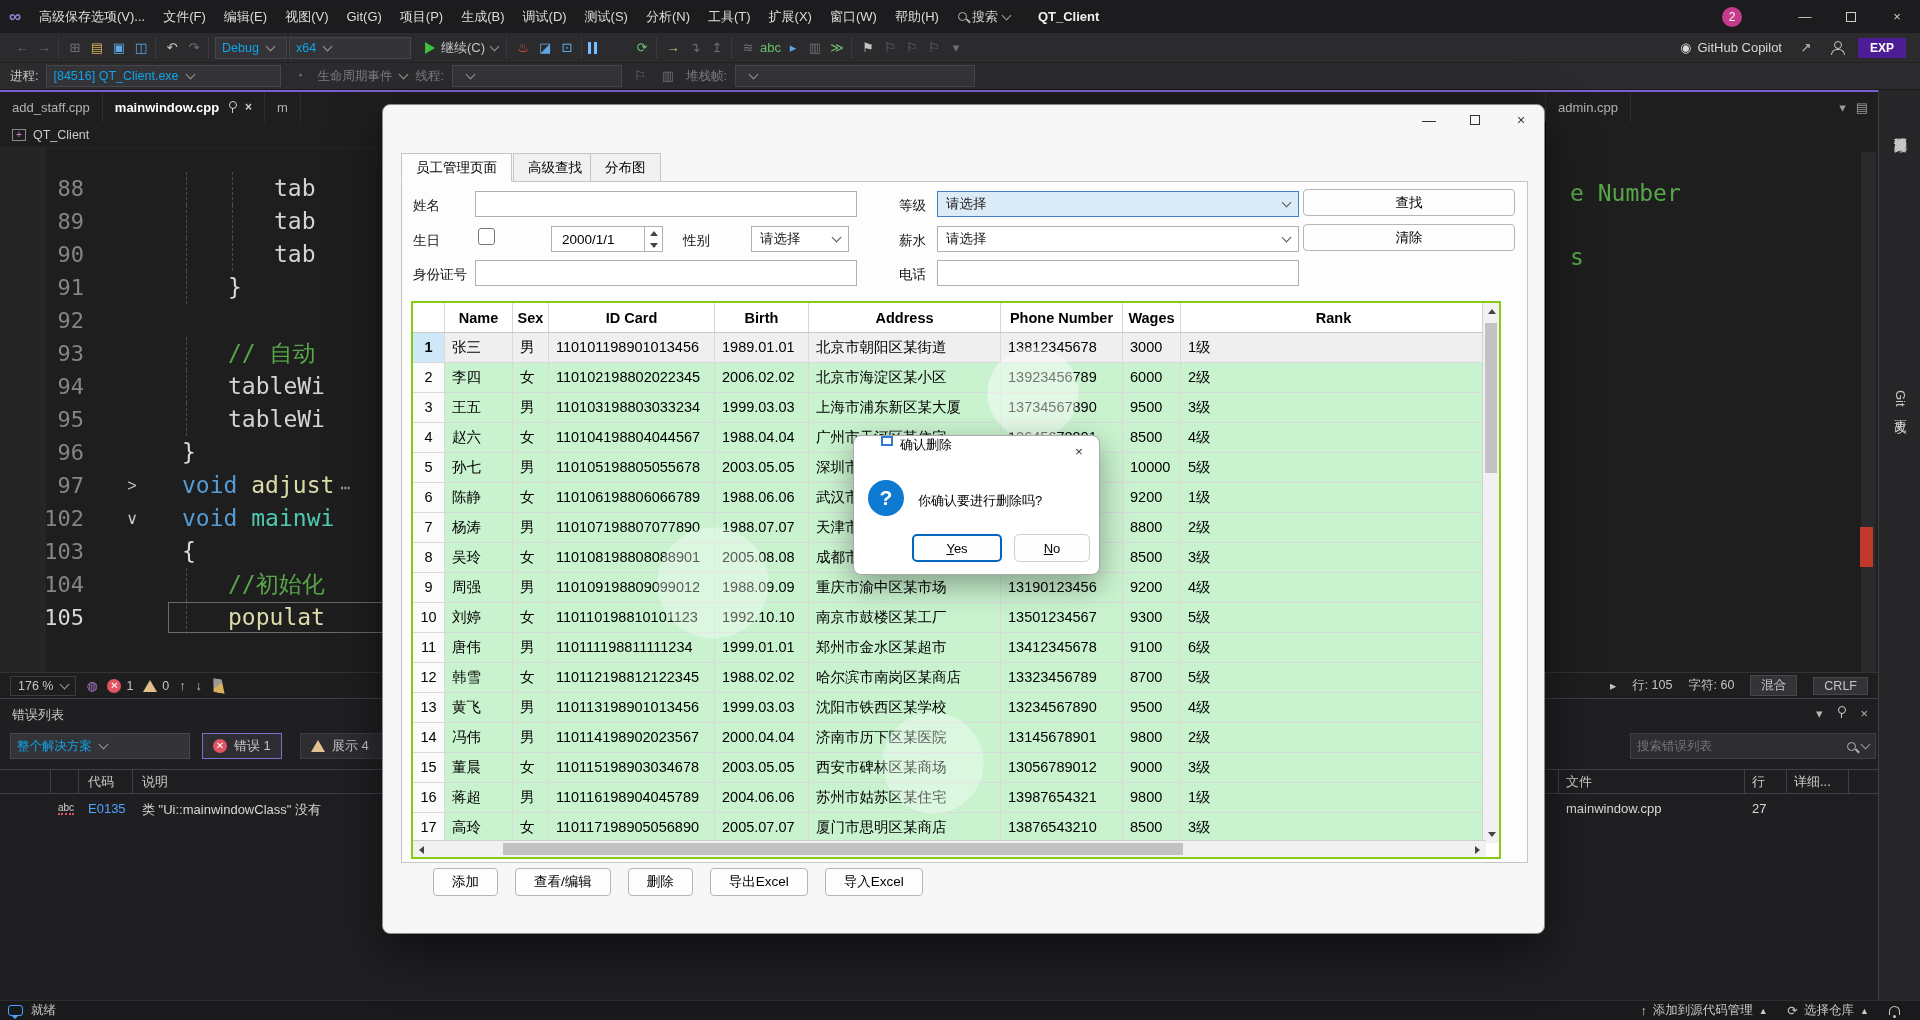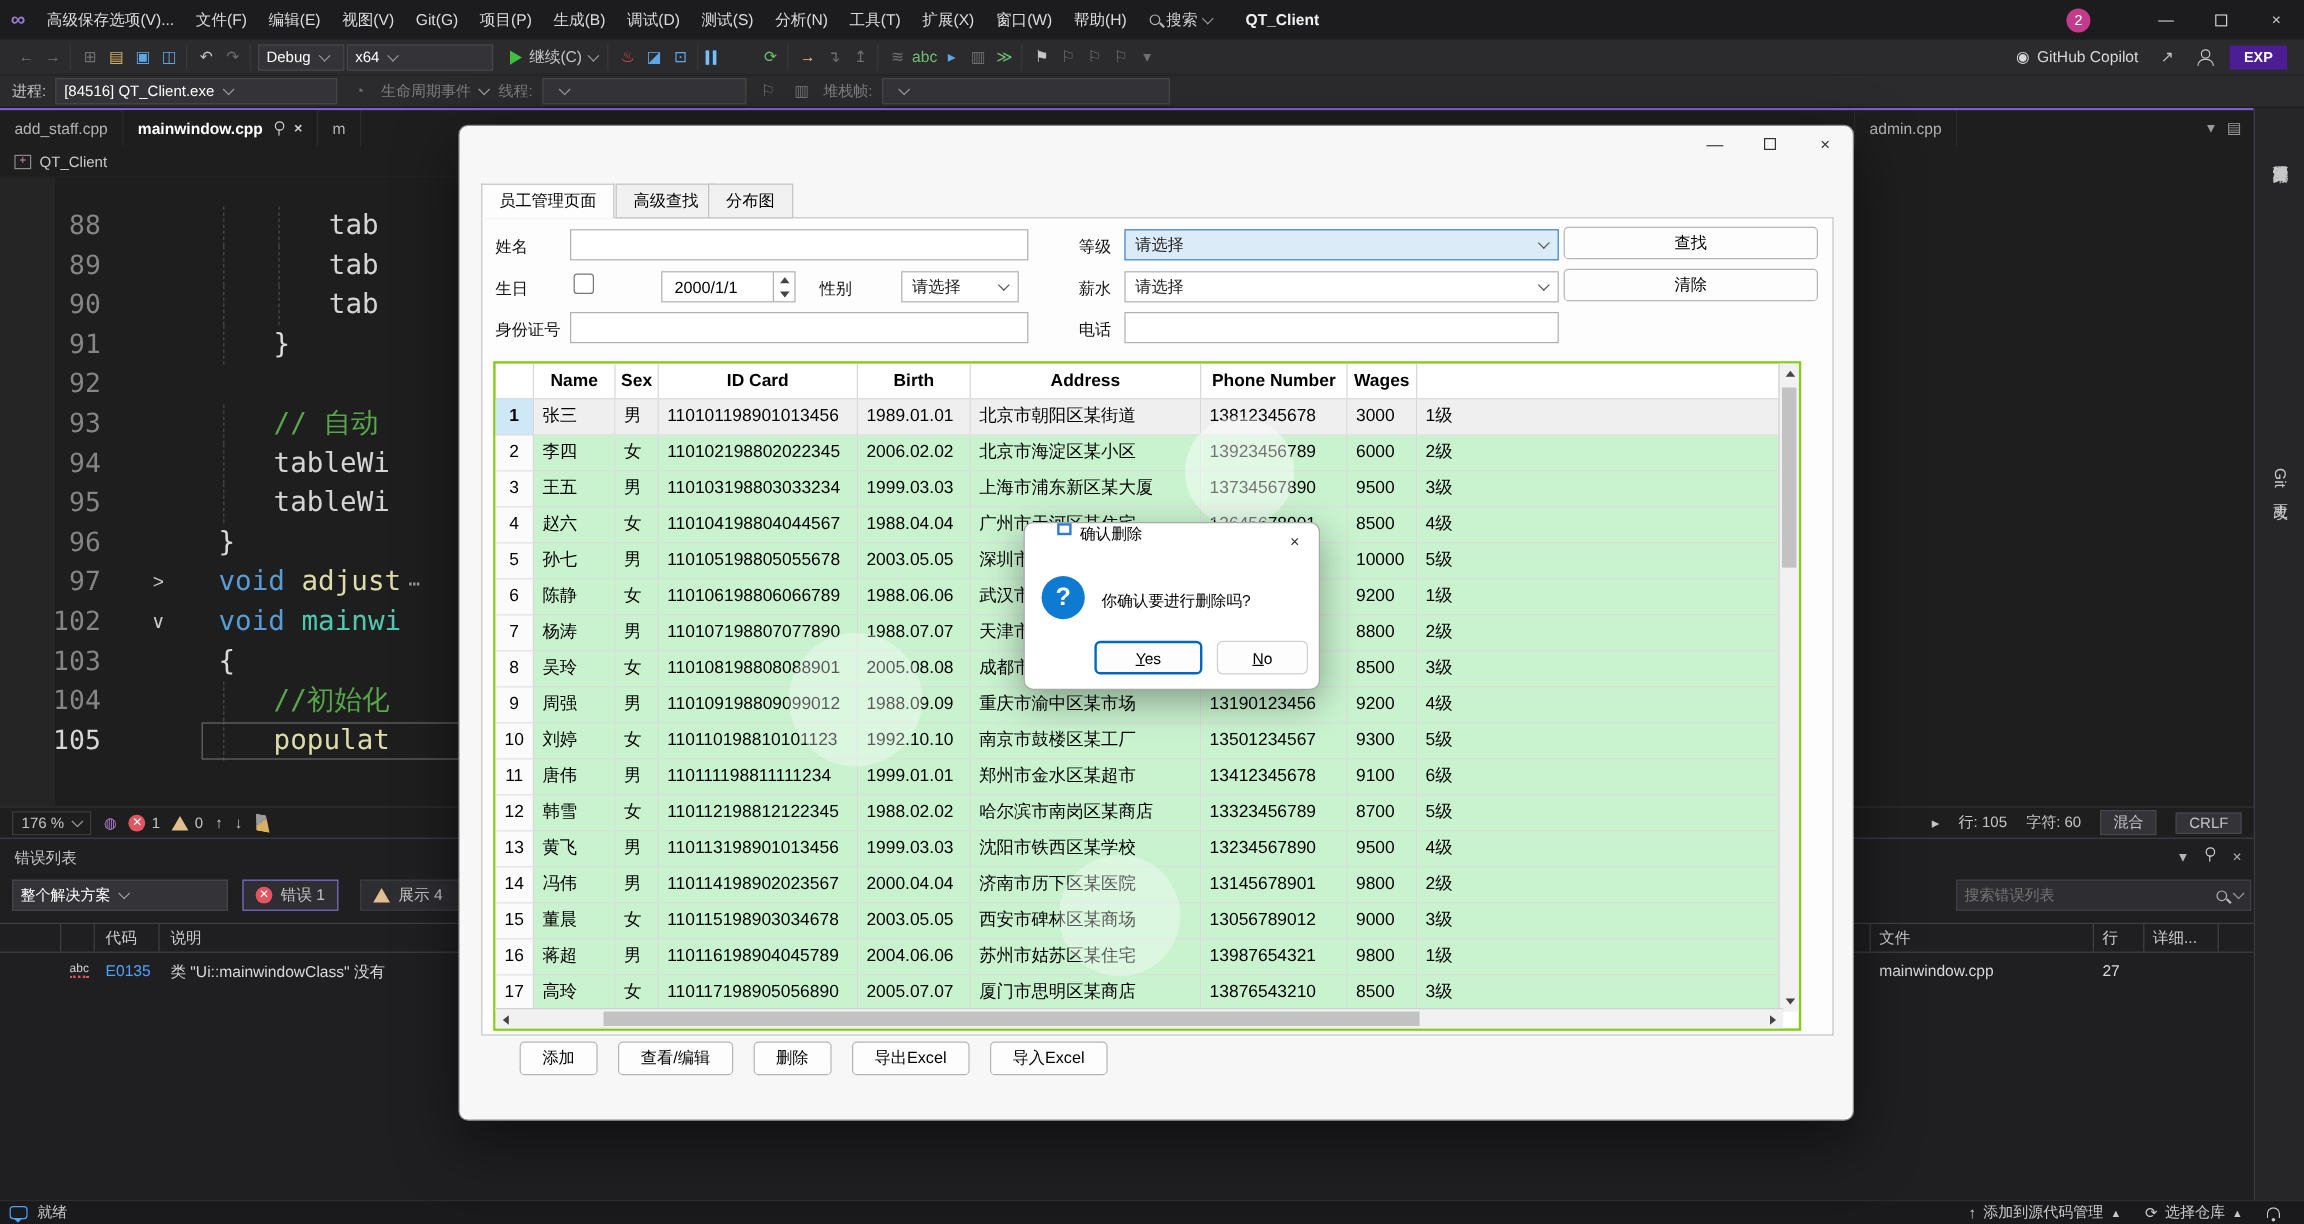--- a/index.html
+++ b/index.html
@@ -15,21 +15,21 @@
   .vstitle{font-weight:bold;color:#f0f0f0;padding:0 18px}
   .badge{width:20px;height:20px;border-radius:50%;background:#c43b8c;color:#fff;text-align:center;line-height:20px;font-size:12px;margin-left:auto}
   .wbtn{width:46px;height:33px;display:flex;align-items:center;justify-content:center;color:#cfcfcf;font-size:13px}
   .maxglyph{width:10px;height:10px;border:1px solid #cfcfcf}
   #toolbar{left:0;top:33px;width:1920px;height:30px;background:#2b2b2e;border-bottom:1px solid #222;display:flex;align-items:center;font-size:13px;color:#c5c5c5;padding-left:8px;gap:2px}
   .tb-group{display:flex;align-items:center;gap:2px;padding:0 4px;border-right:1px solid #3a3a3e;height:22px}
   .tb-group.noline{border-right:none}
   .tbi{min-width:20px;text-align:center;font-size:13px;line-height:20px;cursor:default}
   .dim{color:#6f6f73}.norm{color:#c5c5c5}.blue{color:#5ea7e5}.red{color:#e8533a}
   .green{color:#6cbf6c}.warm{color:#d8b05e}.warn{color:#e6c07b}
-  .combo{background:#333338;border:1px solid #46464b;height:22px;display:flex;align-items:center;padding:0 6px;gap:8px;color:#ffffff;font-size:12.5px}
+  .combo{background:#333338;border:1px solid #46464b;height:22px;display:flex;align-items:center;padding:0 6px;gap:8px;color:#0ea5e9;font-size:12.5px}
   .chev{width:7px;height:7px;border-right:1.5px solid #9a9a9a;border-bottom:1.5px solid #9a9a9a;transform:rotate(45deg);margin-top:-3px}
   .play-tri{width:0;height:0;border-left:10px solid #3fbf3f;border-top:6px solid transparent;border-bottom:6px solid transparent}
   .i-pause{display:inline-flex;gap:3px}.i-pause i{width:3px;height:12px;background:#75beff}
   .i-stop{width:11px;height:11px;background:#e05561}
   .toolright{margin-left:auto;display:flex;align-items:center;gap:14px;padding-right:14px}
   .copilot{display:flex;align-items:center;gap:6px;color:#d7d7d7}
   .expbtn{background:#4c1d95;color:#fff;font-weight:bold;padding:3px 12px;font-size:12px}
   .i-avatar{width:14px;height:14px;position:relative}
   .i-avatar::before{content:'';position:absolute;left:4px;top:0;width:6px;height:6px;border-radius:50%;border:1.5px solid #c5c5c5}
   .i-avatar::after{content:'';position:absolute;left:1px;bottom:0;width:12px;height:5px;border-radius:6px 6px 0 0;border:1.5px solid #c5c5c5;border-bottom:none}
@@ -413,20 +413,27 @@
           <span class="cb" style="padding-left: 74px;"><i class="guide" style="left: 32px;"></i><span class="s-c">//初始化</span></span>
         </div>
         <div class="cl cur">
           <span class="ln">105</span>
           <span class="fold"></span>
           <span class="cb" style="padding-left: 74px;"><i class="guide" style="left: 32px;"></i><span class="s-f">populat</span></span>
         </div>
       </div>
   </div>
 
+  <div class="abs" id="right-editor">
+    <span class="gfrag" style="left:24px;top:58px">e Number</span>
+    <span class="gfrag" style="left:24px;top:122px">s</span>
+    <div id="re-scroll">
+        <div id="re-mark"></div>
+      </div>
+  </div>
 
   <div class="abs" id="side-strip">
     <span class="vtext" style="top:38px">解决方案资源管理器</span>
     <span class="vtext" style="top:300px">Git 更改</span>
   </div>
 
   <div class="abs" id="edstatus">
     <span class="zoombox">
         <span>176 %</span>
         <span class="chev"></span>
@@ -574,20 +581,21 @@
       <div class="t-head">
 
       <span></span>
           <span>Name</span>
           <span>Sex</span>
           <span>ID Card</span>
           <span>Birth</span>
           <span>Address</span>
           <span>Phone Number</span>
           <span>Wages</span>
+          <span>Rank</span>
         </div>
       <div class="t-body">
 
           <div class="trow">
             <span>1</span>
             <span>张三</span>
             <span>男</span>
             <span>110101198901013456</span>
             <span>1989.01.01</span>
             <span>北京市朝阳区某街道</span>

